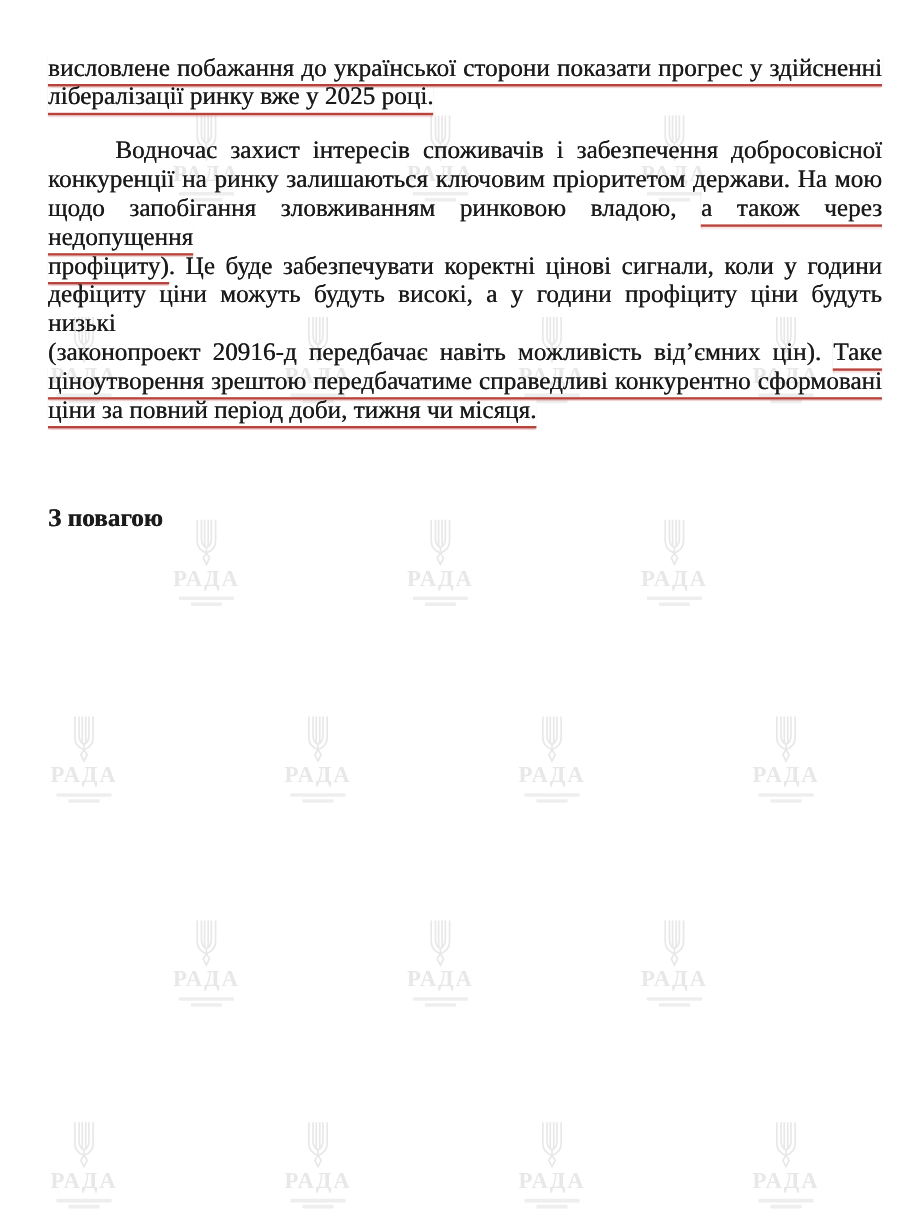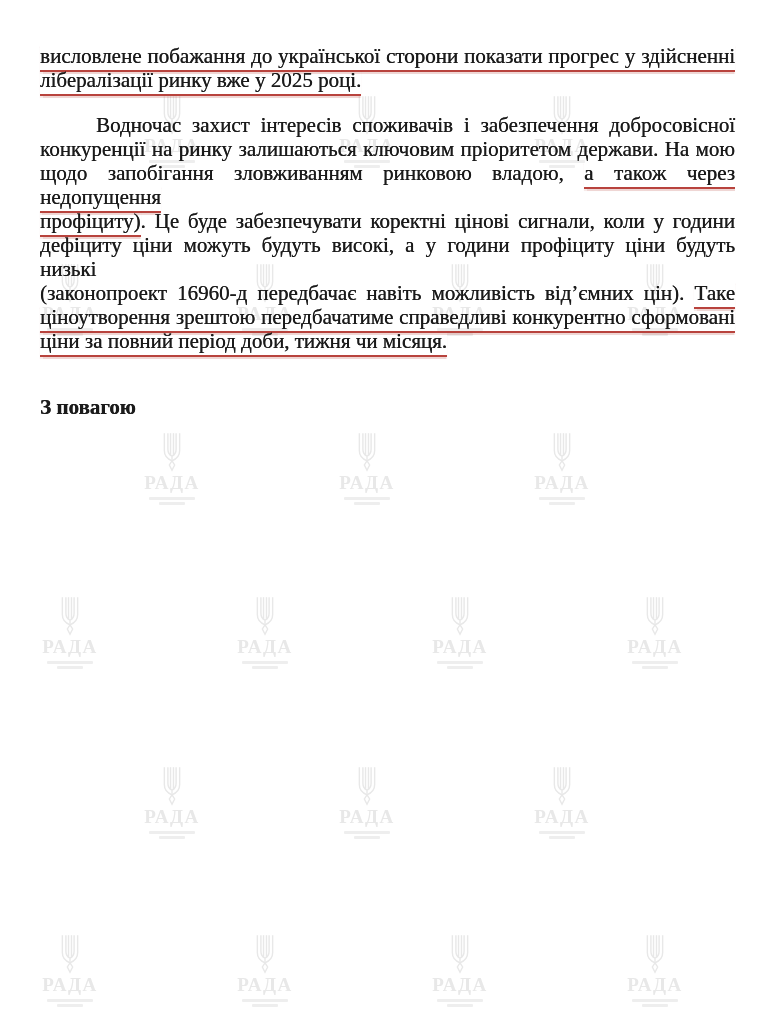--- a/index.html
+++ b/index.html
@@ -62,21 +62,21 @@
   .line.left { text-align-last: left; }
   .line.indent { text-indent: 56px; }
   .ul {
     border-bottom: 2.5px solid var(--underline-color, #b8433d);
     padding-bottom: 2px;
     box-shadow: 0 1.5px 1px rgba(184, 67, 61, 0.22);
   }
   #body-block { margin-top: 21px; }
 
   .closing {
-    margin-top: 42px;
+    margin-top: 66px;
     font-weight: bold;
     line-height: 24px;
   }
   .sig-row {
     margin-top: 9px;
     display: flex;
     justify-content: space-between;
     padding-right: 87px;
     font-weight: bold;
     line-height: 24px;
@@ -408,20 +408,20 @@
   <div id="fragment-block">
       <div class="line"><span class="ul">висловлене побажання до української сторони показати прогрес у здійсненні</span></div>
       <div class="line left"><span class="ul">лібералізації ринку вже у 2025 році.</span></div>
     </div>
   <div id="body-block">
       <div class="line indent"><span>Водночас захист інтересів споживачів і забезпечення добросовісної</span></div>
       <div class="line"><span>конкуренції на ринку залишаються ключовим пріоритетом держави. На мою</span></div>
       <div class="line"><span>щодо запобігання зловживанням ринковою владою, </span><span class="ul">а також через недопущення</span></div>
       <div class="line"><span class="ul">профіциту)</span><span>. Це буде забезпечувати коректні цінові сигнали, коли у години</span></div>
       <div class="line"><span>дефіциту ціни можуть будуть високі, а у години профіциту ціни будуть низькі</span></div>
-      <div class="line"><span>(законопроект 16960-д передбачає навіть можливість від’ємних цін). </span><span class="ul">Таке</span></div>
+      <div class="line"><span>(законопроект 20916-д передбачає навіть можливість від’ємних цін). </span><span class="ul">Таке</span></div>
       <div class="line"><span class="ul">ціноутворення зрештою передбачатиме справедливі конкурентно сформовані</span></div>
       <div class="line left"><span class="ul">ціни за повний період доби, тижня чи місяця.</span></div>
     </div>
 
   <div class="closing">З повагою</div>
 
 </div>
 
 </body></html>

